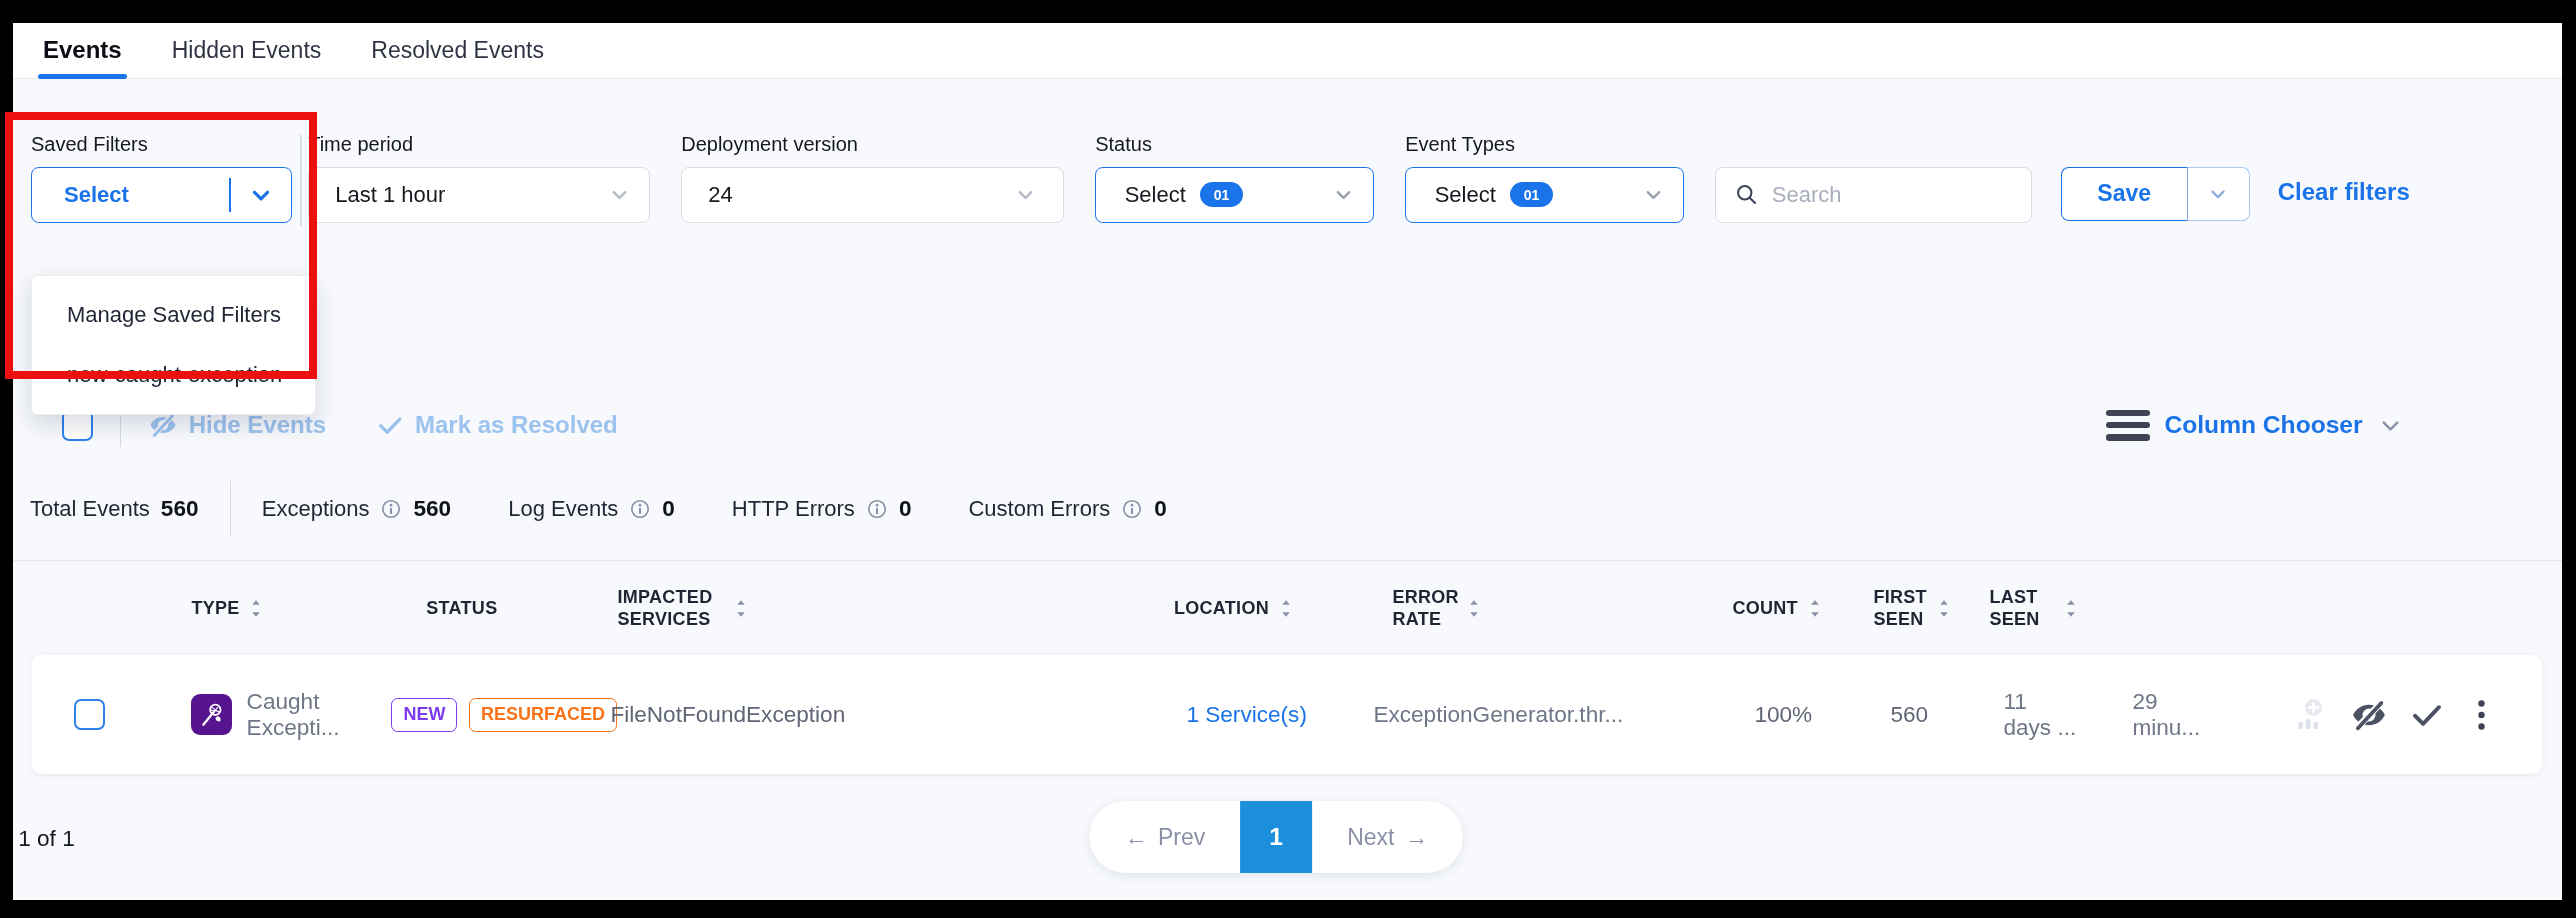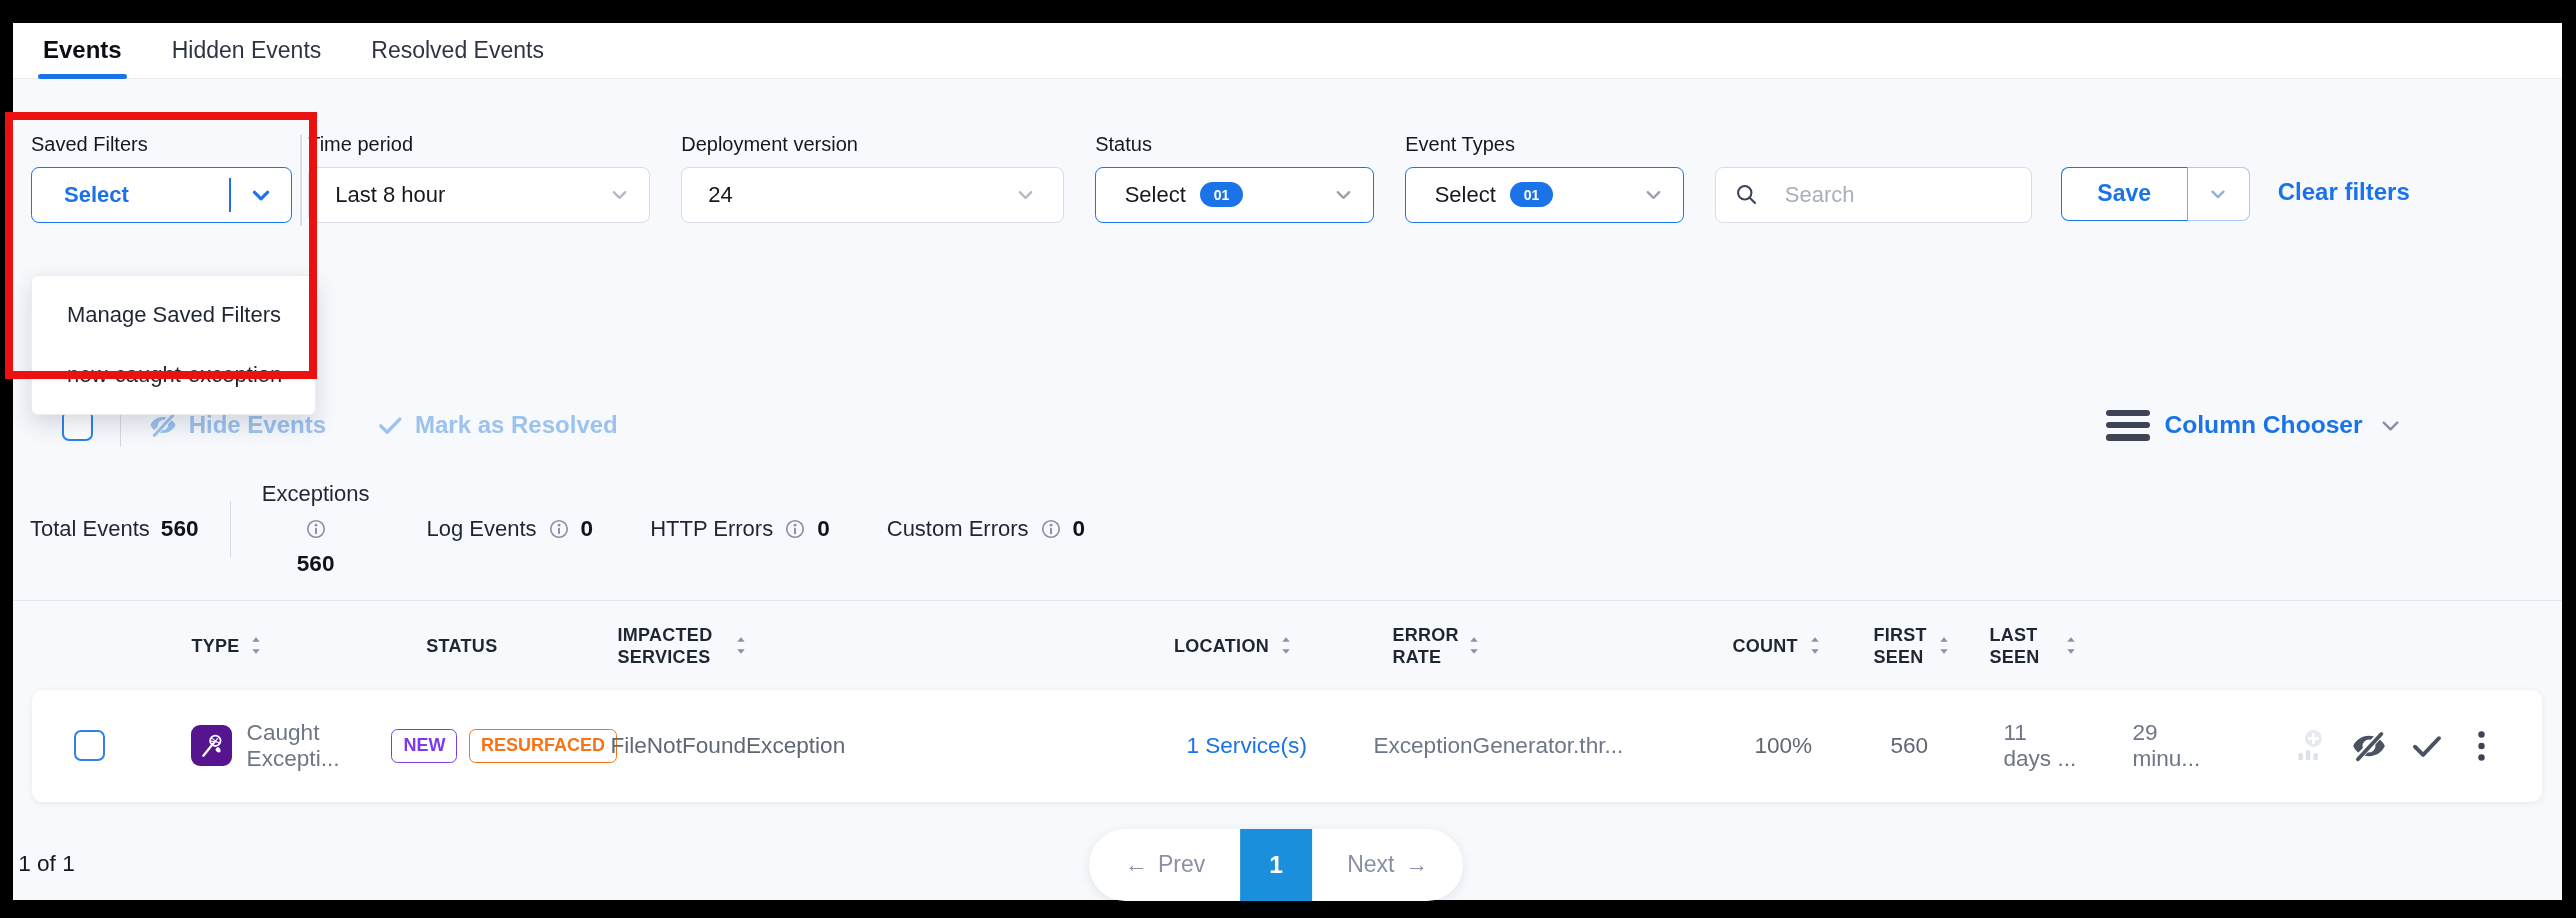--- a/index.html
+++ b/index.html
@@ -45,21 +45,21 @@
   .w-time { width: 342px; padding: 0 18px 0 26px; margin-left: 0; }
   .w-dep  { width: 383px; padding: 0 26px 0 26px; }
   .gap48 { margin-left: 31px; }
   .w-status { width: 279px; padding: 0 18px 0 28.5px; }
   .count-badge {
     background:#1a73e8; color:#fff; font-weight:bold; font-size: 14px;
     border-radius: 646px; padding: 4.5px 13.6px; margin-left: 14.2px;
   }
   .spacer { margin-left: auto; }
   .chev { flex: 0 0 auto; }
-  .search-box { width: 317px; padding: 0 15.5px 0 18px; gap: 26px; }
+  .search-box { width: 317px; padding: 0 15.5px 0 18px; gap: 13px; }
   .search-box input {
     border: none; outline: none; background: transparent; flex: 1; min-width: 0;
     font-size: 22px; color: #15181e; font-family: inherit;
   }
   .search-box input::placeholder { color: #a8aebb; }
   .save-split { display: flex; height: 54px; margin-left: 28.5px; margin-top: 34px; }
   .save-main {
     width: 127px; background:#fff; border: 1.9px solid #1a73e8; border-right: 1.3px solid #7fa9e0;
     border-radius: 7.8px 0 0 7.8px; display:flex; align-items:center; justify-content:center;
     color:#1a73e8; font-weight:bold; font-size: 23px;
@@ -91,21 +91,21 @@
   .col-chooser { margin-left: auto; margin-right: 150px; display:flex; align-items:center; gap: 14.2px; }
   .col-chooser .cc-label { color:#1a73e8; font-weight:bold; font-size: 24.6px; }
   .burger { display:flex; flex-direction:column; gap: 5.8px; }
   .burger span { display:block; width: 44px; height: 6.5px; border-radius: 3.2px; background:#3e4456; }
   
   .stats { margin-top: 36px; padding-left: 17px; display: flex; align-items: center; font-size: 22px; color: #1f2633; }
   .stat { display: flex; align-items: center; gap: 11px; }
   .stat .val { font-weight: bold; color: #101318; font-size: 22.6px; }
   .stats-sep { width: 1.3px; height: 56px; background: #d5d9e0; margin: 0 31px 0 31px; }
   .stat + .stat { margin-left: 57px; }
-  .stats-sep + .stat { margin-left: 0; flex-direction: column; }
+  .stats-sep + .stat { margin-left: 0; }
   .hr { margin-top: 23px; height: 1.3px; background: #e3e6ec; }
   
   .tgrid {
     display: grid;
     grid-template-columns: 129px 194px 213px 569px 194px 362px 142px 116px 129px 129px 1fr;
     align-items: center;
   }
   .thead { padding: 0 0 0 19.4px; height: 94px; }
   .th { display: flex; align-items: center; gap: 7.8px; font-size: 18px; font-weight: bold; color: #1f2633; letter-spacing: 0.3px; line-height: 22px; }
   .th .lbl2 { display: inline-block; }
@@ -187,21 +187,21 @@
             </svg>
         </span>
       </div>
     </div>
 
     <div class="vsep-filters"></div>
 
     <div class="fgroup">
       <div class="flabel">Time period</div>
       <div class="control ctl-plain w-time">
-        <span>Last 8 hour</span>
+        <span>Last 1 hour</span>
         <span class="spacer"></span>
         <span class="chev">
           <svg width="23" height="23" viewBox="0 0 24 24" fill="none" stroke="#b4b9c5" stroke-width="2.4" stroke-linecap="round" stroke-linejoin="round">
               <path d="M6 9.5 l6 6 6-6"></path>
             </svg>
         </span>
       </div>
     </div>
 
     <div class="fgroup gap48">

